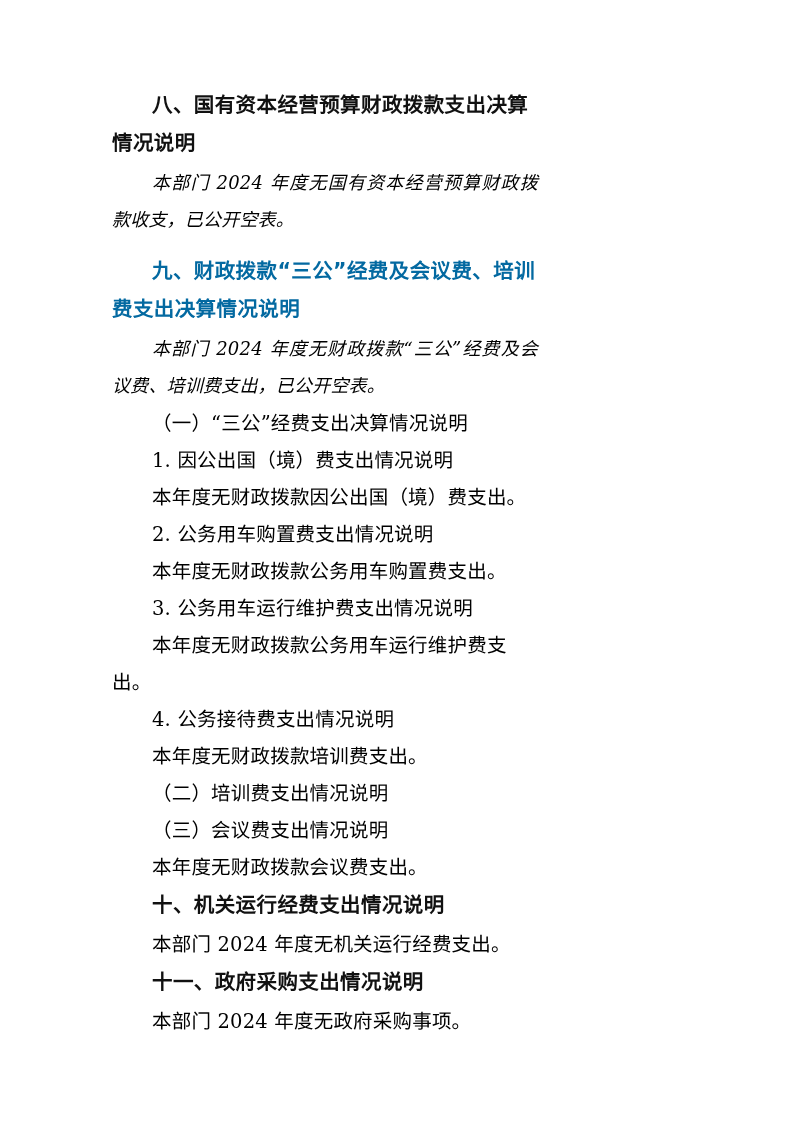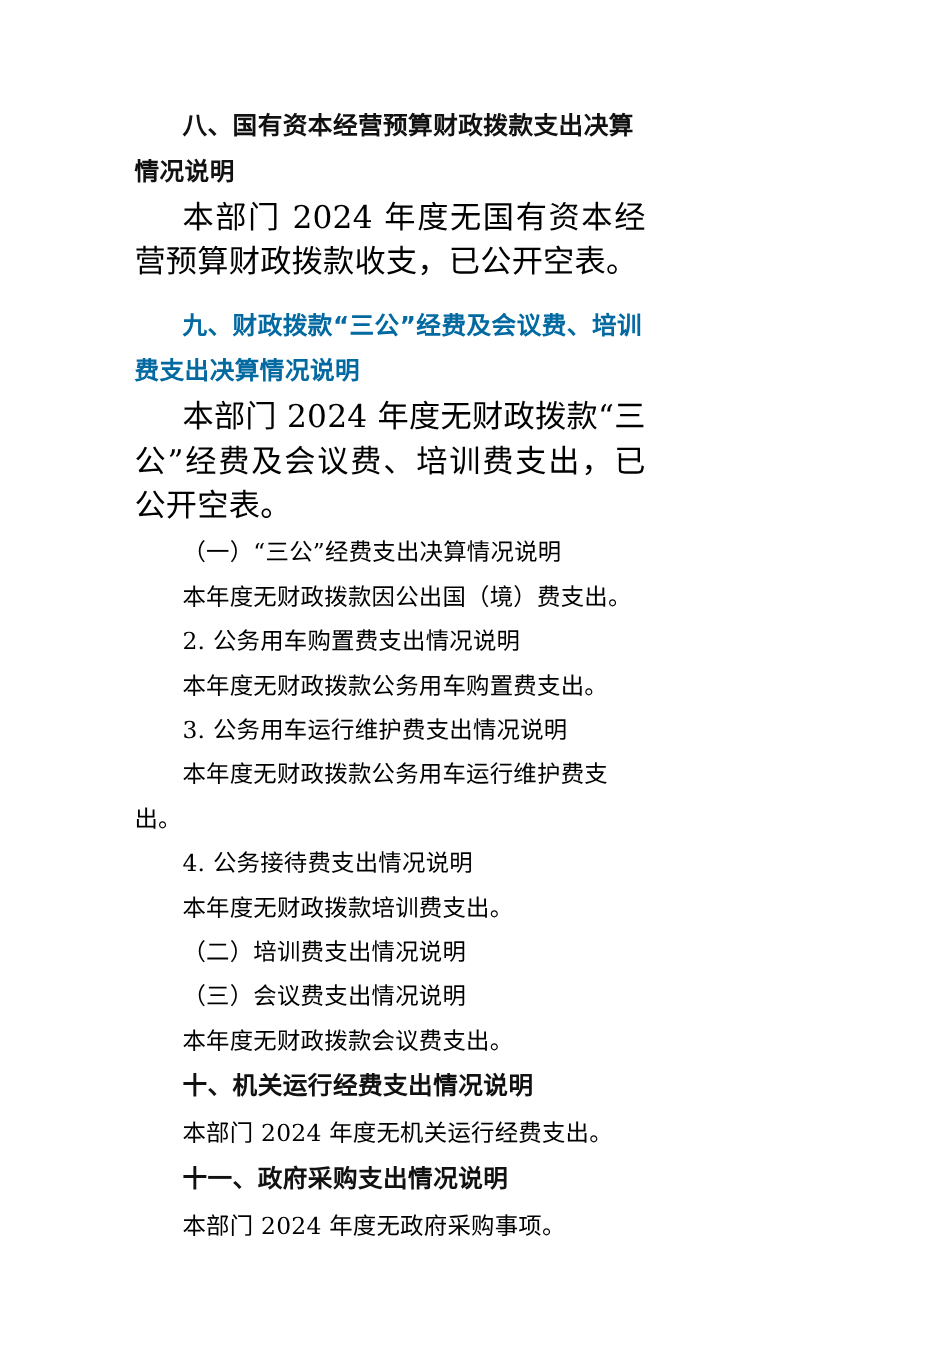--- a/index.html
+++ b/index.html
@@ -42,27 +42,28 @@
     font-weight: bold;
     font-size: 20.5px;
     line-height: 38px;
     letter-spacing: 0.4px;
     text-indent: 40px;
     margin: 14px 0 2px 0;
     color: #0369a1;
   }
   
   .para {
-    font-size: 26px;
+    font-size: 18px;
     line-height: 37px;
     letter-spacing: 0.2px;
     text-indent: 40px;
     margin: 0 0 1px 0;
     text-align: justify;
     text-justify: inter-ideograph;
+    font-style: italic;
   }
   .sub-head {
     font-size: 19.5px;
     line-height: 37px;
     letter-spacing: 0.2px;
     text-indent: 40px;
     margin: 0;
   }
 </style>
 </head>
@@ -74,20 +75,21 @@
     <h2 class="heading">八、国有资本经营预算财政拨款支出决算情况说明</h2>
 
     <p class="para">本部门 2024 年度无国有资本经营预算财政拨款收支，已公开空表。</p>
 
     <h2 class="heading-wrap">九、财政拨款“三公”经费及会议费、培训费支出决算情况说明</h2>
 
     <p class="para">本部门 2024 年度无财政拨款“三公”经费及会议费、培训费支出，已公开空表。</p>
 
     <p class="sub-head">（一）“三公”经费支出决算情况说明</p>
 
+    <p class="sub-head">1. 因公出国（境）费支出情况说明</p>
     <p class="sub-head">本年度无财政拨款因公出国（境）费支出。</p>
 
     <p class="sub-head">2. 公务用车购置费支出情况说明</p>
     <p class="sub-head">本年度无财政拨款公务用车购置费支出。</p>
 
     <p class="sub-head">3. 公务用车运行维护费支出情况说明</p>
     <p class="sub-head">本年度无财政拨款公务用车运行维护费支出。</p>
 
     <p class="sub-head">4. 公务接待费支出情况说明</p>
 

